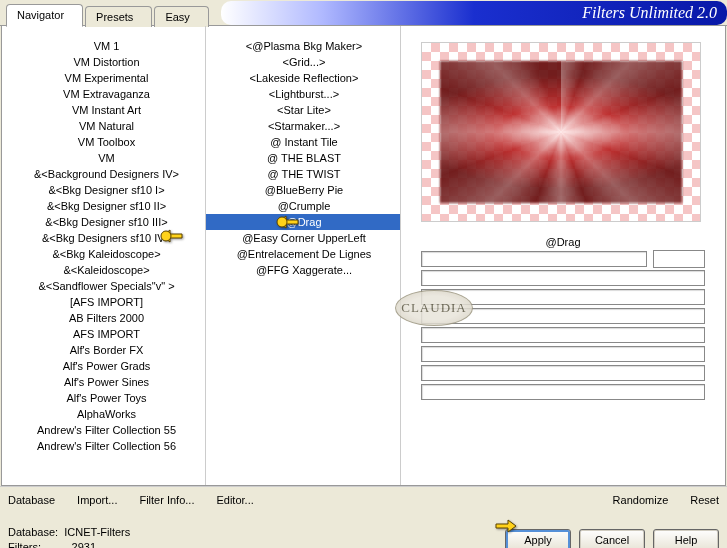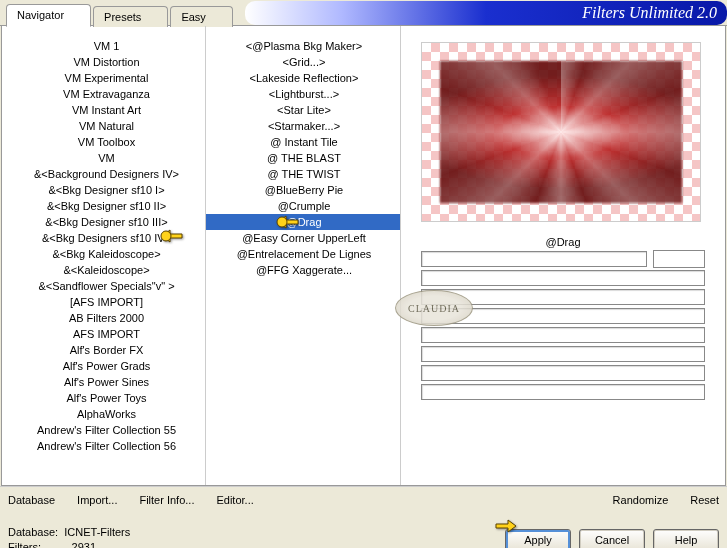--- a/index.html
+++ b/index.html
@@ -21,21 +21,21 @@
     .tabs {
       display: flex;
       align-items: flex-end;
       margin-left: 6px;
       height: 26px;
     }
     .tab {
       border: 1px solid #999;
       border-bottom: none;
       border-radius: 4px 4px 0 0;
-      padding: 4px 26px 4px 10px;
+      padding: 4px 18px 4px 10px;
       margin-right: 2px;
       background: #ece9d8;
       cursor: pointer;
       font-size: 11px;
       position: relative;
       top: 1px;
     }
     .tab.active {
       background: #fff;
       border-bottom: 1px solid #fff;
@@ -227,21 +227,21 @@
     .watermark-oval {
       width: 78px;
       height: 36px;
       border-radius: 50%;
       background: radial-gradient(ellipse, #e8e4da 50%, #cfc9b8 100%);
       border: 1px solid #9b957f;
       display: flex;
       align-items: center;
       justify-content: center;
       font-family: Georgia, serif;
-      font-size: 10px;
+      font-size: 13px;
       color: #5b5742;
       letter-spacing: 1px;
     }
     .col1 { position: relative; }
     .col2 { position: relative; }
     ::-webkit-scrollbar { width: 16px; }
     ::-webkit-scrollbar-track { background: #f4f2e9; border-left: 1px solid #ddd; }
     ::-webkit-scrollbar-thumb { background: #c6d3ee; border: 1px solid #8a9cc7; border-radius: 2px; }
     ::-webkit-scrollbar-button { background: #d7e2f5; height: 16px; border: 1px solid #9db0d4;}
   </style>

